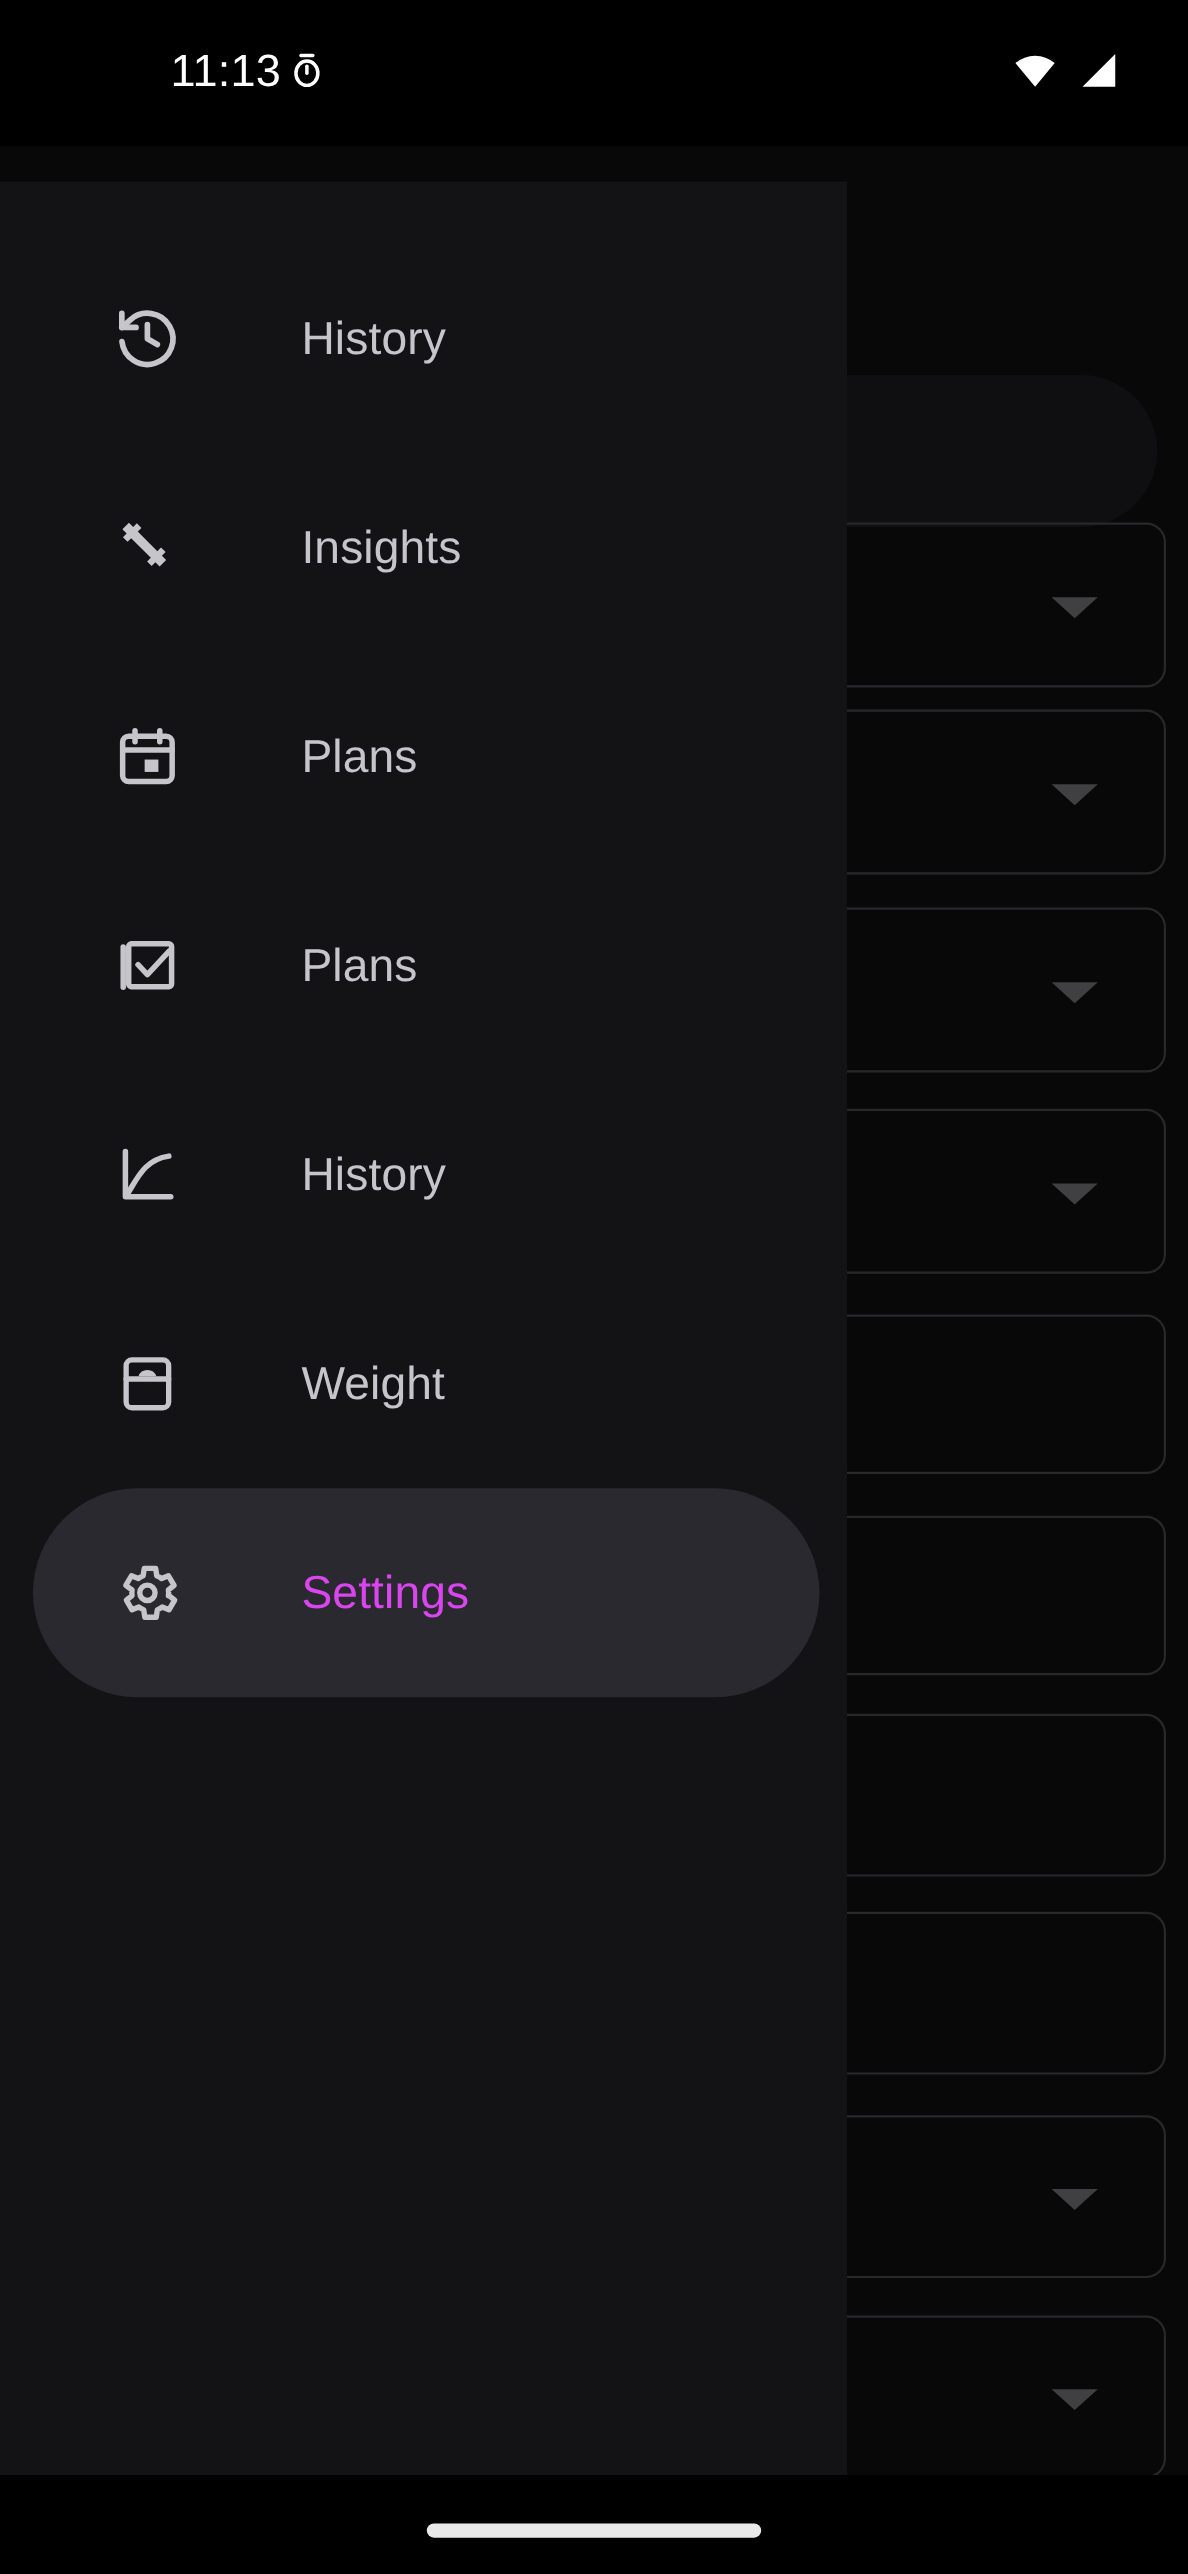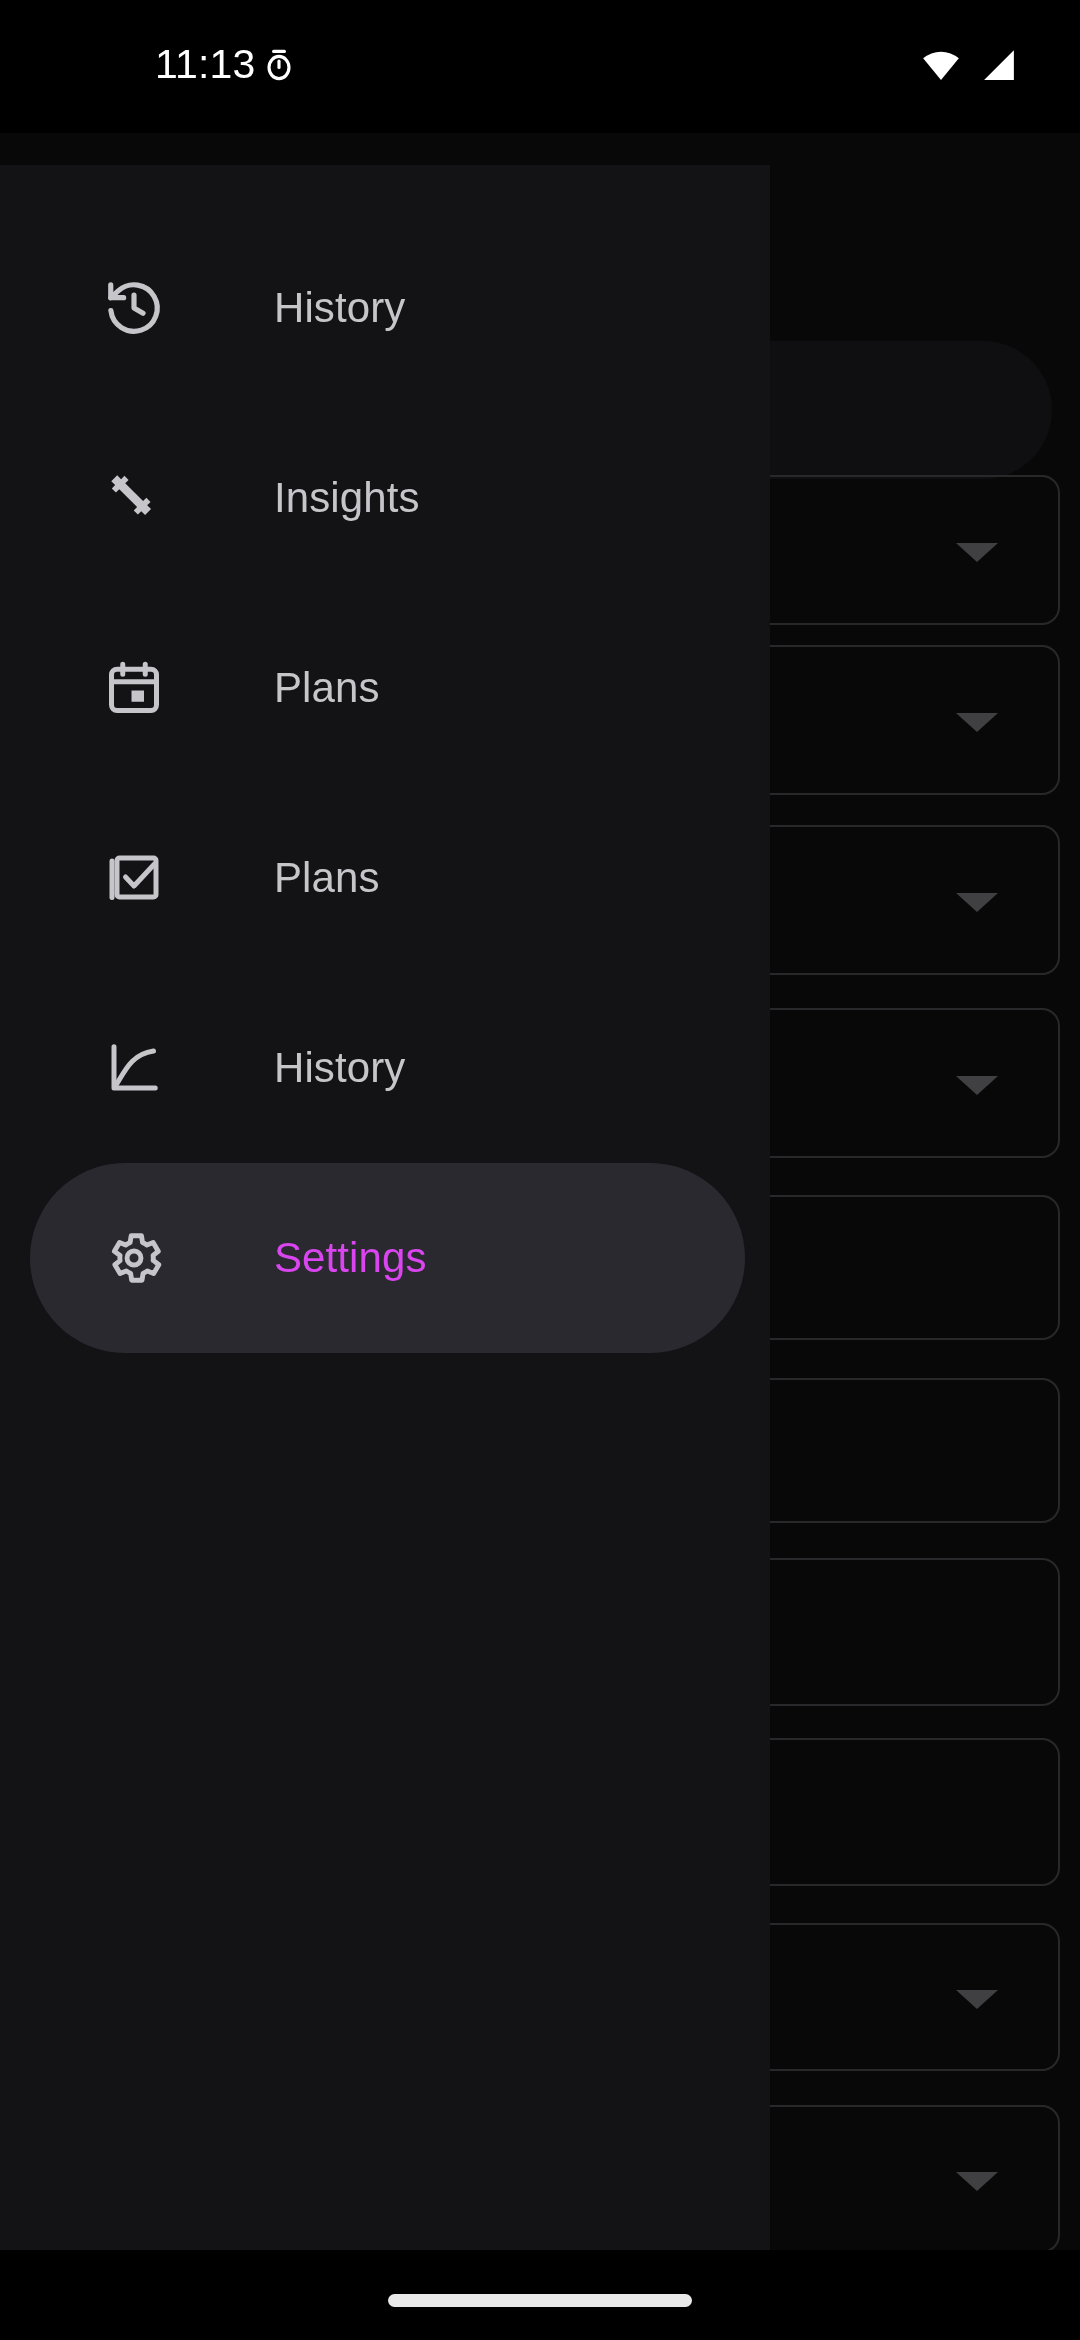--- a/index.html
+++ b/index.html
@@ -199,20 +199,30 @@
     <div class="nav-item">
       <span class="nav-icon">
         <svg width="60" height="60" viewBox="0 0 24 24" fill="none" stroke="#C6C5CA" stroke-width="2" stroke-linecap="round" stroke-linejoin="round">
           <path d="M4 3.5v16.5h16.5"></path>
           <path d="M4.6 19.2C8.5 13 11 6.5 19.8 5.2"></path>
         </svg>
       </span>
       <span class="nav-label">History</span>
     </div>
 
+    <div class="nav-item">
+      <span class="nav-icon">
+        <svg width="58" height="58" viewBox="0 0 24 24" fill="none" stroke="#C6C5CA" stroke-width="2" stroke-linecap="round" stroke-linejoin="round">
+          <rect x="4" y="3" width="16" height="18" rx="2.2"></rect>
+          <path d="M8.6 9.2a3.6 3.6 0 0 1 6.8 0Z" fill="#C6C5CA" stroke="none"></path>
+          <path d="M4 10.2h16"></path>
+        </svg>
+      </span>
+      <span class="nav-label">Weight</span>
+    </div>
 
 
     <div class="nav-item selected">
       <span class="nav-icon">
         <svg width="62" height="62" viewBox="0 0 24 24" fill="none" stroke="#C6C5CA" stroke-width="1.9" stroke-linecap="round" stroke-linejoin="round">
           <path d="M19.4 13a7.9 7.9 0 0 0 0-2l2-1.6-2-3.4-2.4 1a7.8 7.8 0 0 0-1.7-1l-.4-2.6h-4l-.4 2.6a7.8 7.8 0 0 0-1.7 1l-2.4-1-2 3.4L6.6 11a7.9 7.9 0 0 0 0 2l-2 1.6 2 3.4 2.4-1c.5.4 1.1.7 1.7 1l.4 2.6h4l.4-2.6c.6-.3 1.2-.6 1.7-1l2.4 1 2-3.4-2-1.6Z"></path>
           <circle cx="12" cy="12" r="2.7"></circle>
         </svg>
       </span>
       <span class="nav-label">Settings</span>

